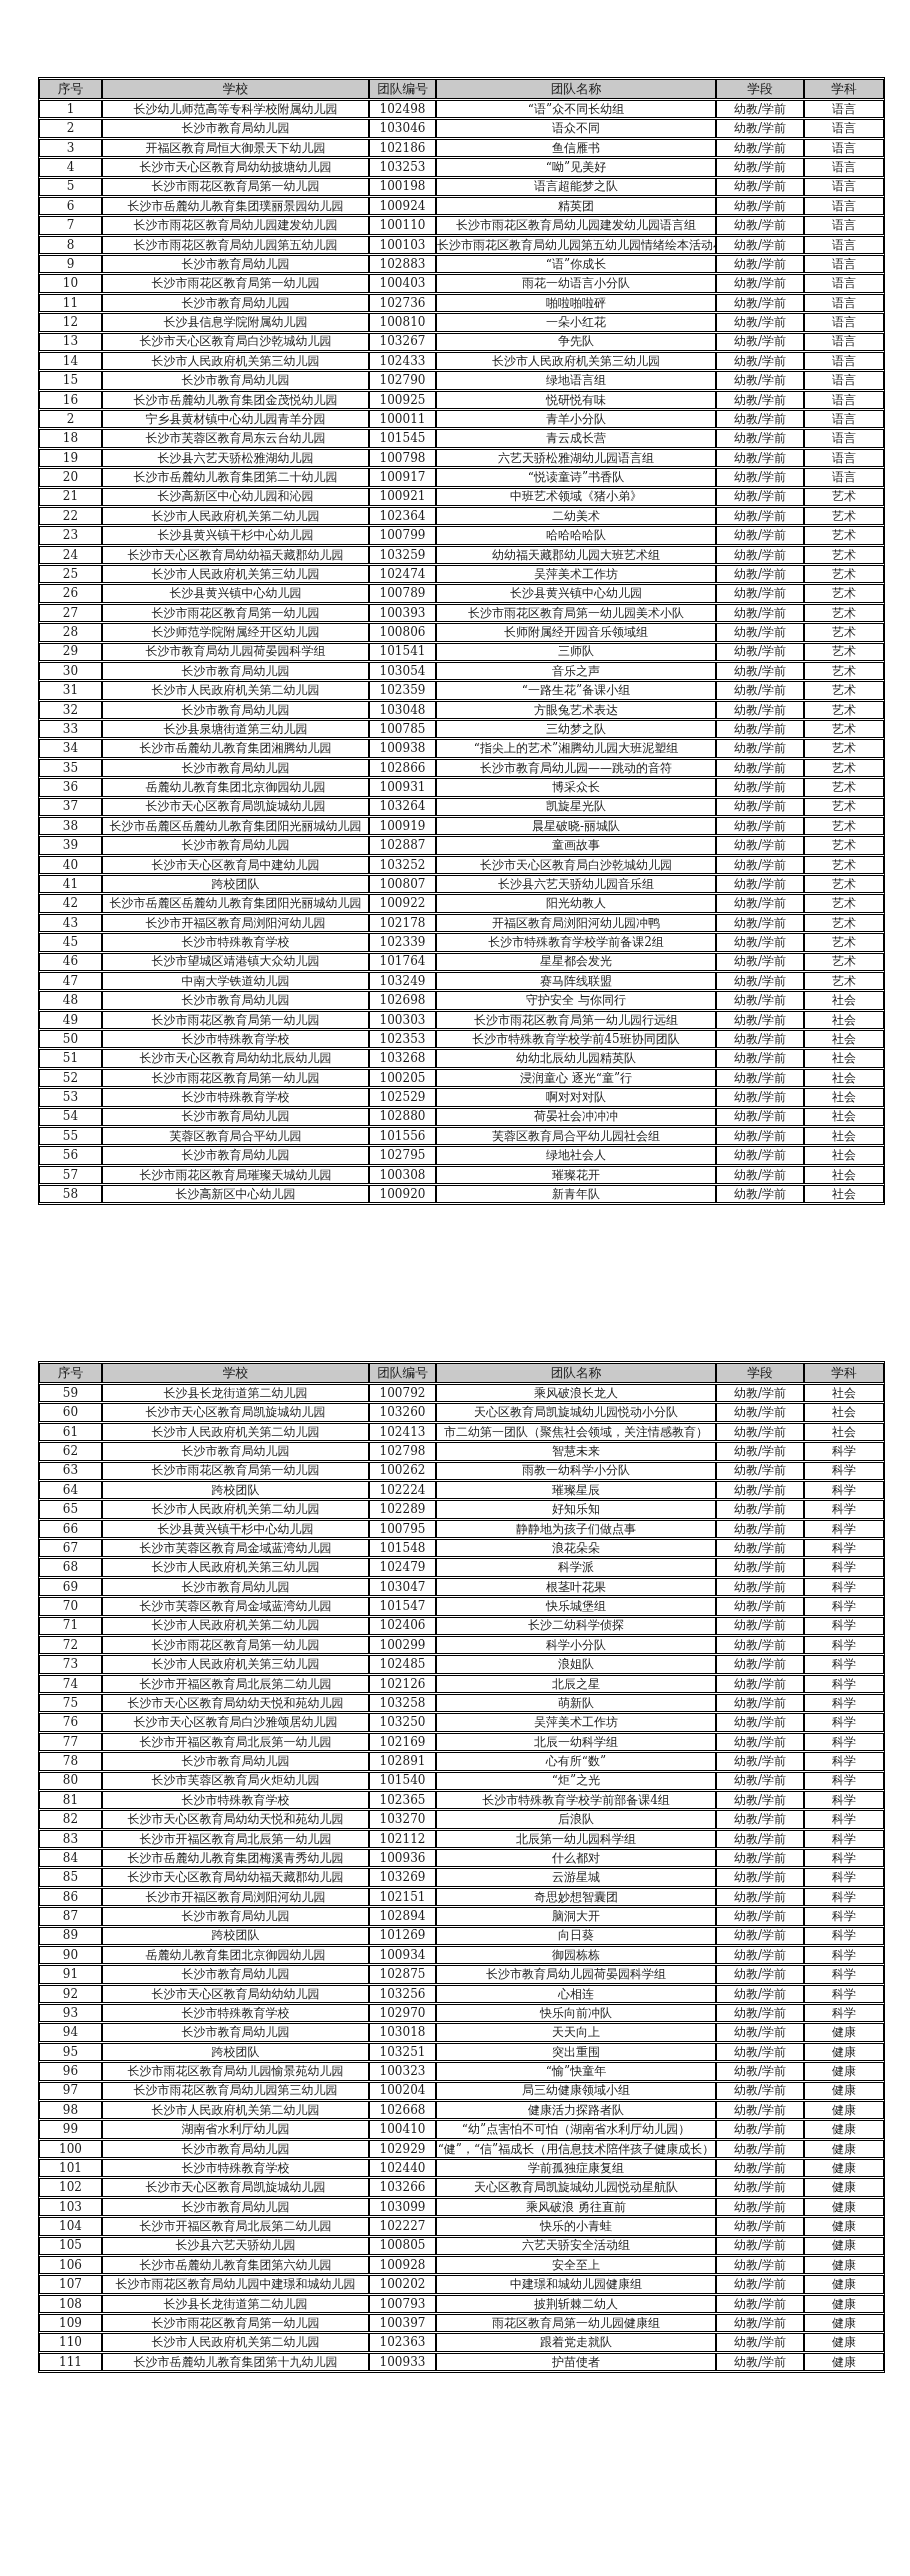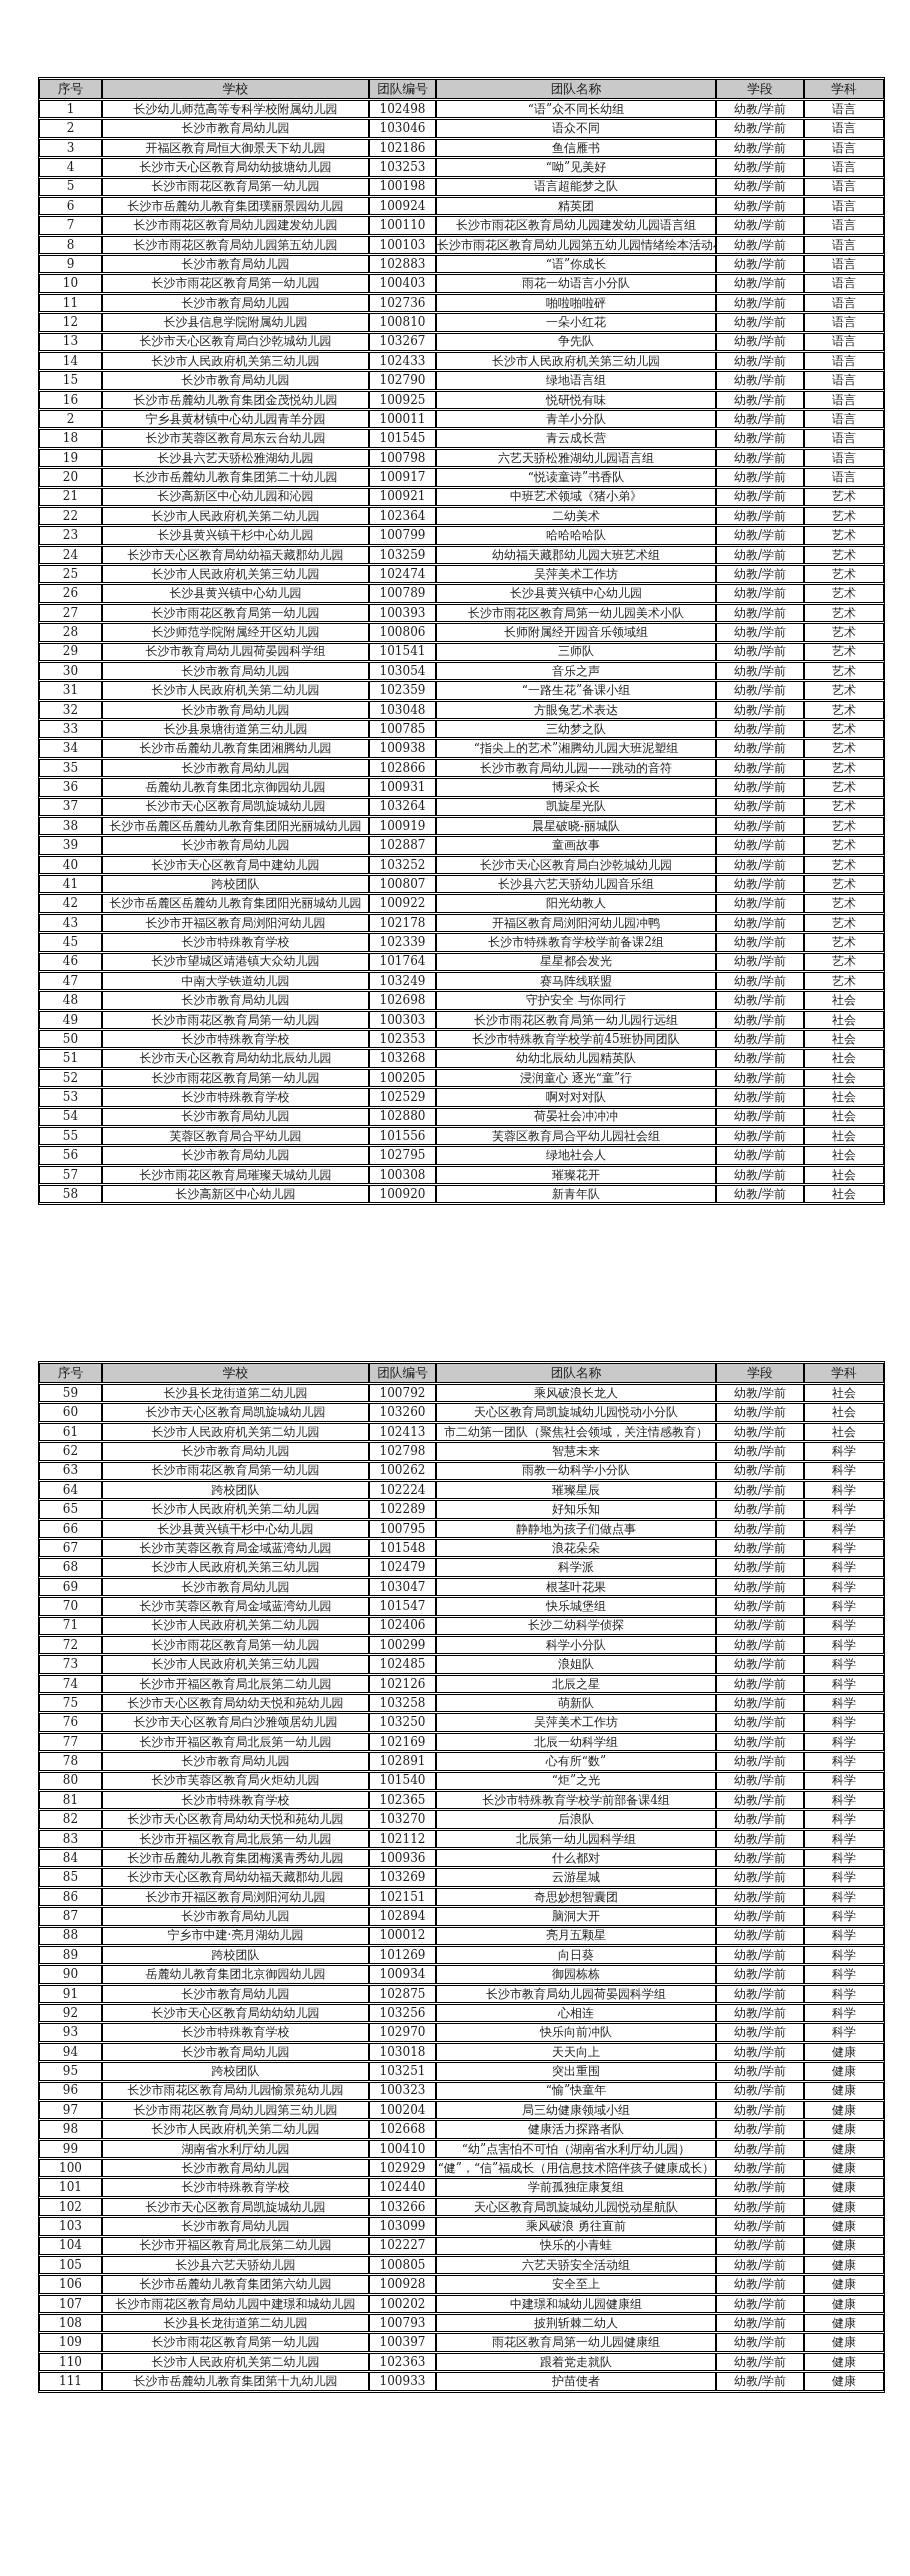--- a/index.html
+++ b/index.html
@@ -744,28 +744,20 @@
       </tr>
       <tr>
         <td>87</td>
         <td>长沙市教育局幼儿园</td>
         <td>102894</td>
         <td>脑洞大开</td>
         <td>幼教/学前</td>
         <td>科学</td>
       </tr>
       <tr>
-        <td>88</td>
-        <td>宁乡市中建·亮月湖幼儿园</td>
-        <td>100012</td>
-        <td>亮月五颗星</td>
-        <td>幼教/学前</td>
-        <td>科学</td>
-      </tr>
-      <tr>
         <td>89</td>
         <td>跨校团队</td>
         <td>101269</td>
         <td>向日葵</td>
         <td>幼教/学前</td>
         <td>科学</td>
       </tr>
       <tr>
         <td>90</td>
         <td>岳麓幼儿教育集团北京御园幼儿园</td>

